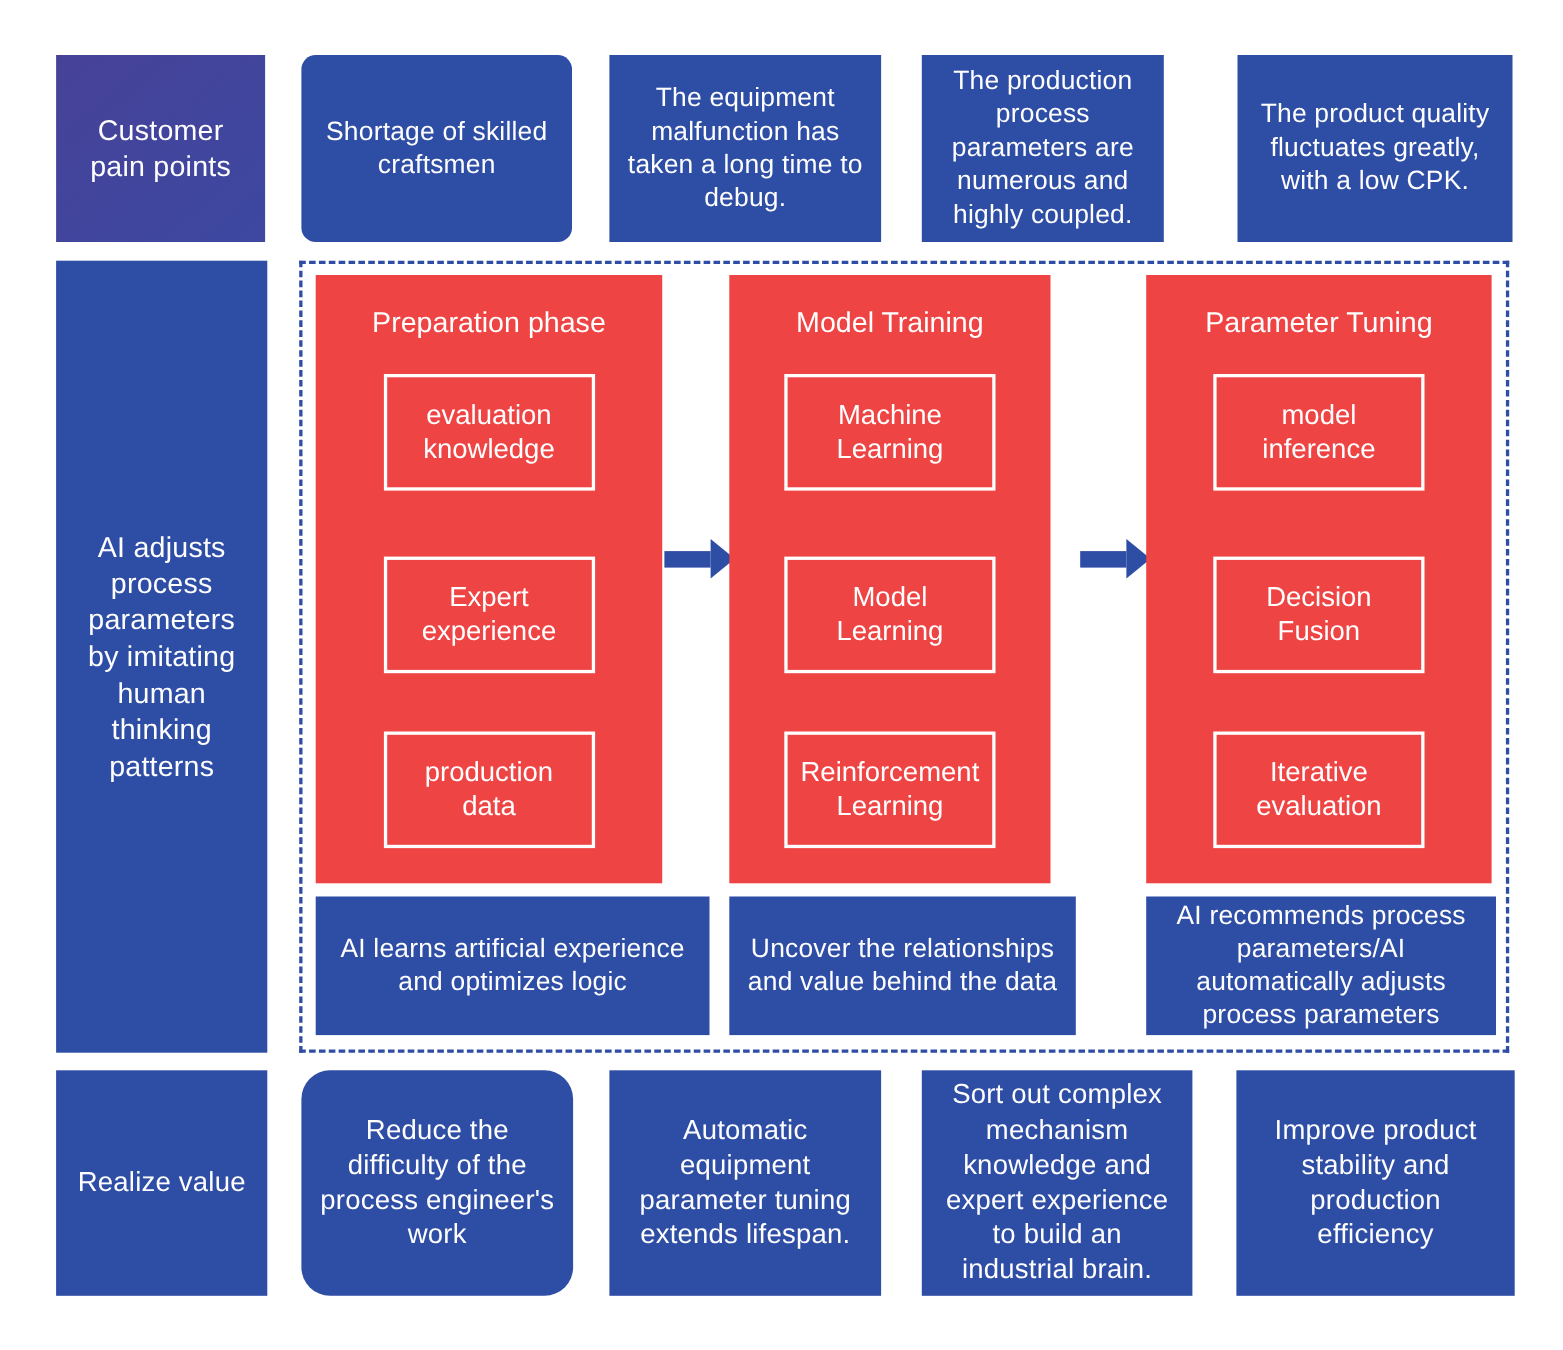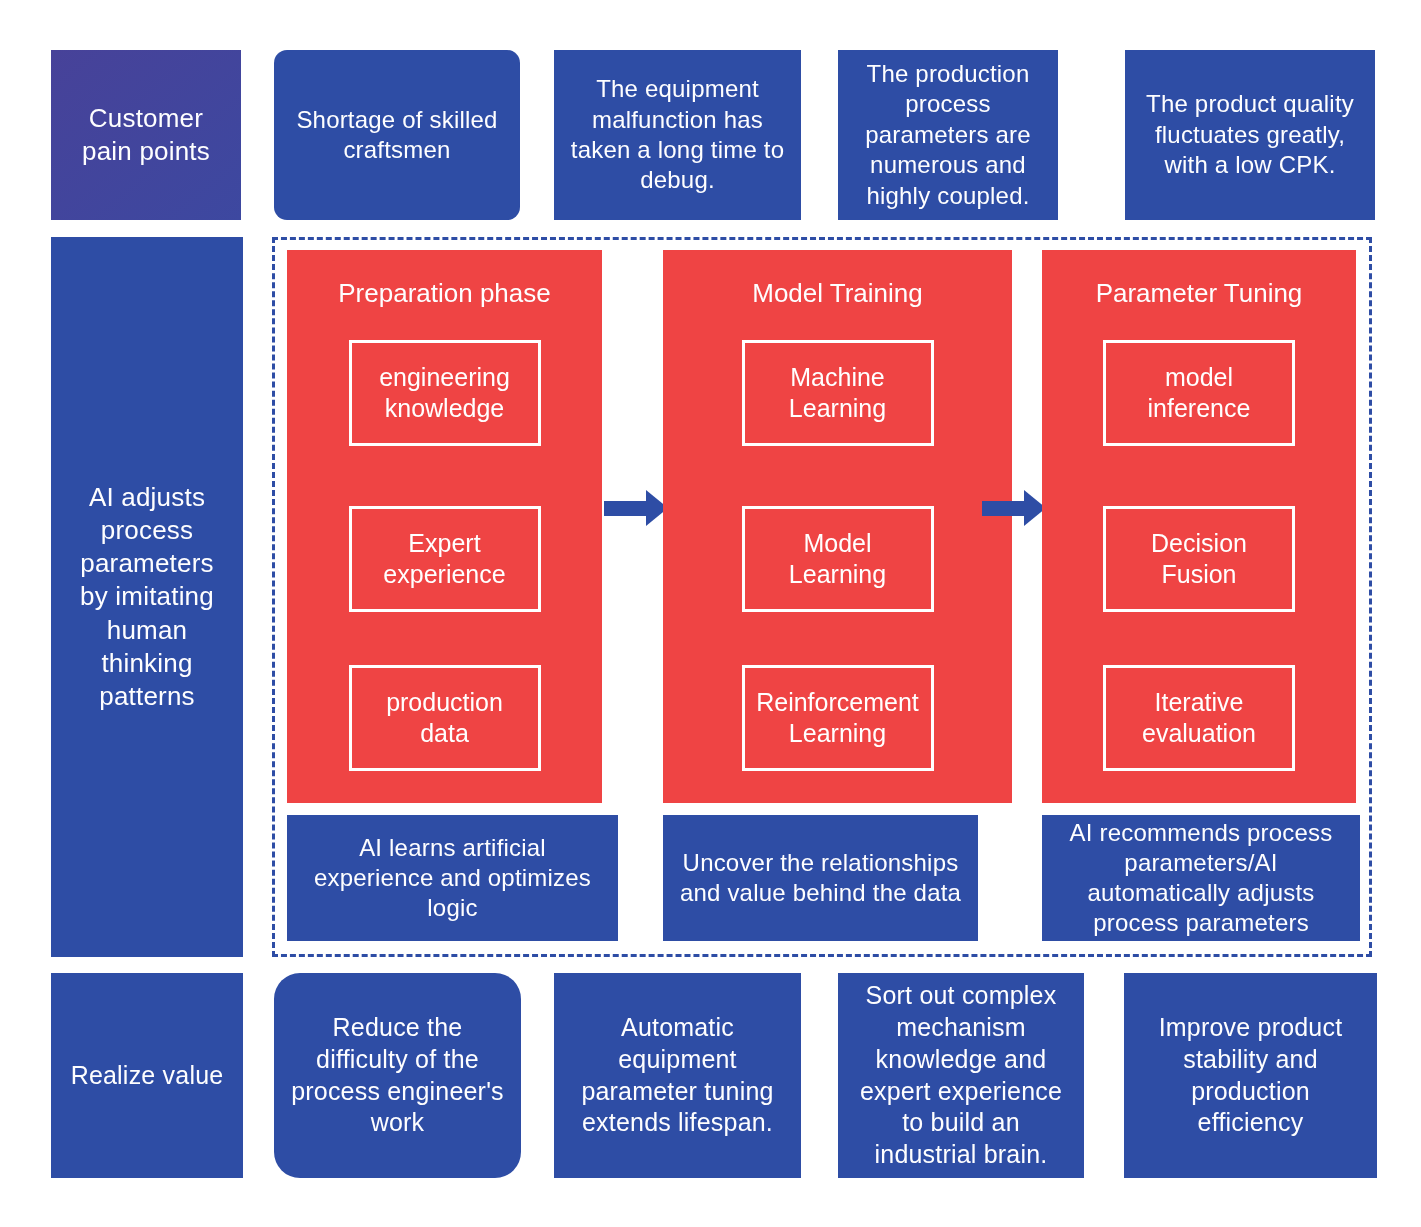--- a/index.html
+++ b/index.html
@@ -25,38 +25,38 @@
   .pain-3 { left:838px; width:220px; }
   .pain-4 { left:1125px; width:250px; }
   
   .mid-label { left:51px; top:237px; width:192px; height:720px; font-size:26px; padding:0 18px; }
   .dashed {
     position:absolute; left:272px; top:237px; width:1100px; height:720px;
     border:3px dashed #2e4da5; box-sizing:border-box; background:transparent;
   }
   .col { position:absolute; top:250px; height:553px; background:#ef4444; }
   .col-a { left:287px;  width:315px; }
-  .col-b { left:663px;  width:349px; }
+  .col-b { left:663px;  width:292px; }
   .col-c { left:1042px; width:314px; }
   .col-title {
     position:absolute; top:28px; left:0; width:100%;
     text-align:center; font-size:26px; color:#fefeff;
   }
   .sub {
     position:absolute; left:50%; transform:translateX(-50%);
     width:192px; height:106px; border:3px solid #ffffff; box-sizing:border-box;
     display:flex; align-items:center; justify-content:center;
     text-align:center; font-size:25px; padding:0 10px; line-height:1.25;
   }
   .sub-1 { top:90px; }
   .sub-2 { top:256px; }
   .sub-3 { top:415px; }
   .anywhere { overflow-wrap:anywhere; word-break:break-word; }
   .caption { top:815px; height:126px; font-size:24px; padding:0 10px; line-height:1.25; }
-  .cap-a { left:287px;  width:331px; }
+  .cap-a { left:287px;  width:358px; }
   .cap-b { left:663px;  width:315px; }
   .cap-c { left:1042px; width:318px; }
   
   .arrow { position:absolute; top:490px; display:flex; align-items:center; }
   .arrow-1 { left:604px; }
   .arrow-2 { left:982px; }
   .arrow .shaft { width:42px; height:15px; background:#2e4da5; }
   .arrow .head {
     width:0; height:0;
     border-left:22px solid #2e4da5;
@@ -81,21 +81,21 @@
   <div class="bx pain-item pain-2">The equipment malfunction has taken a long time to debug.</div>
   <div class="bx pain-item pain-3">The production process parameters are numerous and highly coupled.</div>
   <div class="bx pain-item pain-4">The product quality fluctuates greatly, with a low CPK.</div>
 
   <div class="bx mid-label">AI adjusts process parameters by imitating human thinking patterns</div>
 
   <div class="dashed"></div>
 
   <div class="col col-a">
     <div class="col-title">Preparation phase</div>
-    <div class="sub sub-1">engineering knowledge</div>
+    <div class="sub sub-1">evaluation knowledge</div>
     <div class="sub sub-2">Expert experience</div>
     <div class="sub sub-3">production data</div>
   </div>
 
   <div class="arrow arrow-1">
     <div class="shaft"></div>
     <div class="head"></div>
   </div>
 
   <div class="col col-b">

